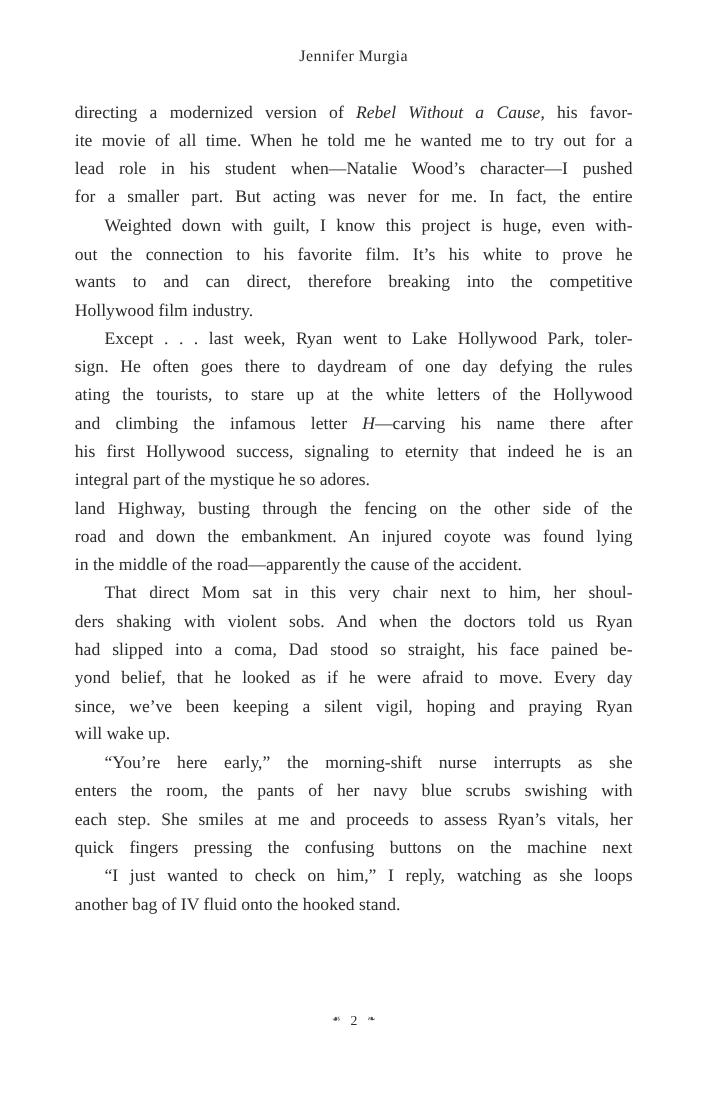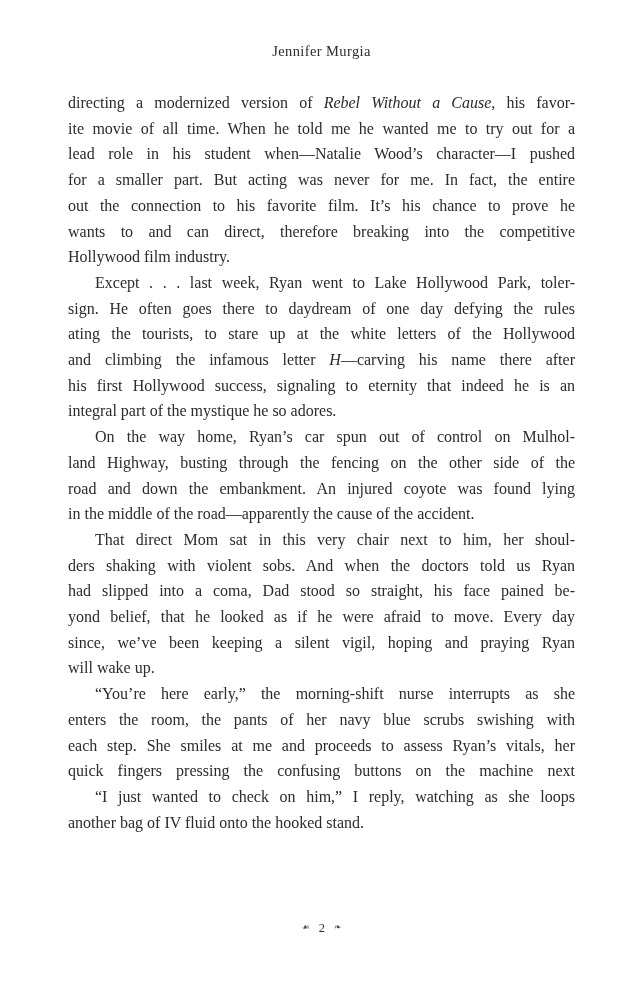--- a/index.html
+++ b/index.html
@@ -81,34 +81,34 @@
   <div class="running-head">Jennifer Murgia</div>
 
   <div class="body-text">
       <div class="paragraph">
         <div class="line"><span>directing a modernized version of </span><em>Rebel Without a Cause</em><span>, his favor-</span></div>
         <div class="line"><span>ite movie of all time. When he told me he wanted me to try out for a</span></div>
         <div class="line"><span>lead role in his student when—Natalie Wood’s character—I pushed</span></div>
         <div class="line"><span>for a smaller part. But acting was never for me. In fact, the entire</span></div>
       </div>
       <div class="paragraph">
-        <div class="line"><span>out the connection to his favorite film. It’s his chance to prove he</span></div>
+        <div class="line first-indent"><span>Weighted down with guilt, I know this project is huge, even with-</span></div>
+        <div class="line"><span>out the connection to his favorite film. It’s his white to prove he</span></div>
         <div class="line"><span>wants to and can direct, therefore breaking into the competitive</span></div>
         <div class="line end"><span>Hollywood film industry.</span></div>
       </div>
       <div class="paragraph">
         <div class="line first-indent"><span>Except . . . last week, Ryan went to Lake Hollywood Park, toler-</span></div>
         <div class="line"><span>sign. He often goes there to daydream of one day defying the rules</span></div>
         <div class="line"><span>ating the tourists, to stare up at the white letters of the Hollywood</span></div>
         <div class="line"><span>and climbing the infamous letter </span><em>H</em><span>—carving his name there after</span></div>
         <div class="line"><span>his first Hollywood success, signaling to eternity that indeed he is an</span></div>
         <div class="line end"><span>integral part of the mystique he so adores.</span></div>
       </div>
       <div class="paragraph">
-        <div class="line first-indent"><span>On the way home, Ryan’s car spun out of control on Mulhol-</span></div>
         <div class="line"><span>land Highway, busting through the fencing on the other side of the</span></div>
         <div class="line"><span>road and down the embankment. An injured coyote was found lying</span></div>
         <div class="line end"><span>in the middle of the road—apparently the cause of the accident.</span></div>
       </div>
       <div class="paragraph">
         <div class="line first-indent"><span>That direct Mom sat in this very chair next to him, her shoul-</span></div>
         <div class="line"><span>ders shaking with violent sobs. And when the doctors told us Ryan</span></div>
         <div class="line"><span>had slipped into a coma, Dad stood so straight, his face pained be-</span></div>
         <div class="line"><span>yond belief, that he looked as if he were afraid to move. Every day</span></div>
         <div class="line"><span>since, we’ve been keeping a silent vigil, hoping and praying Ryan</span></div>

